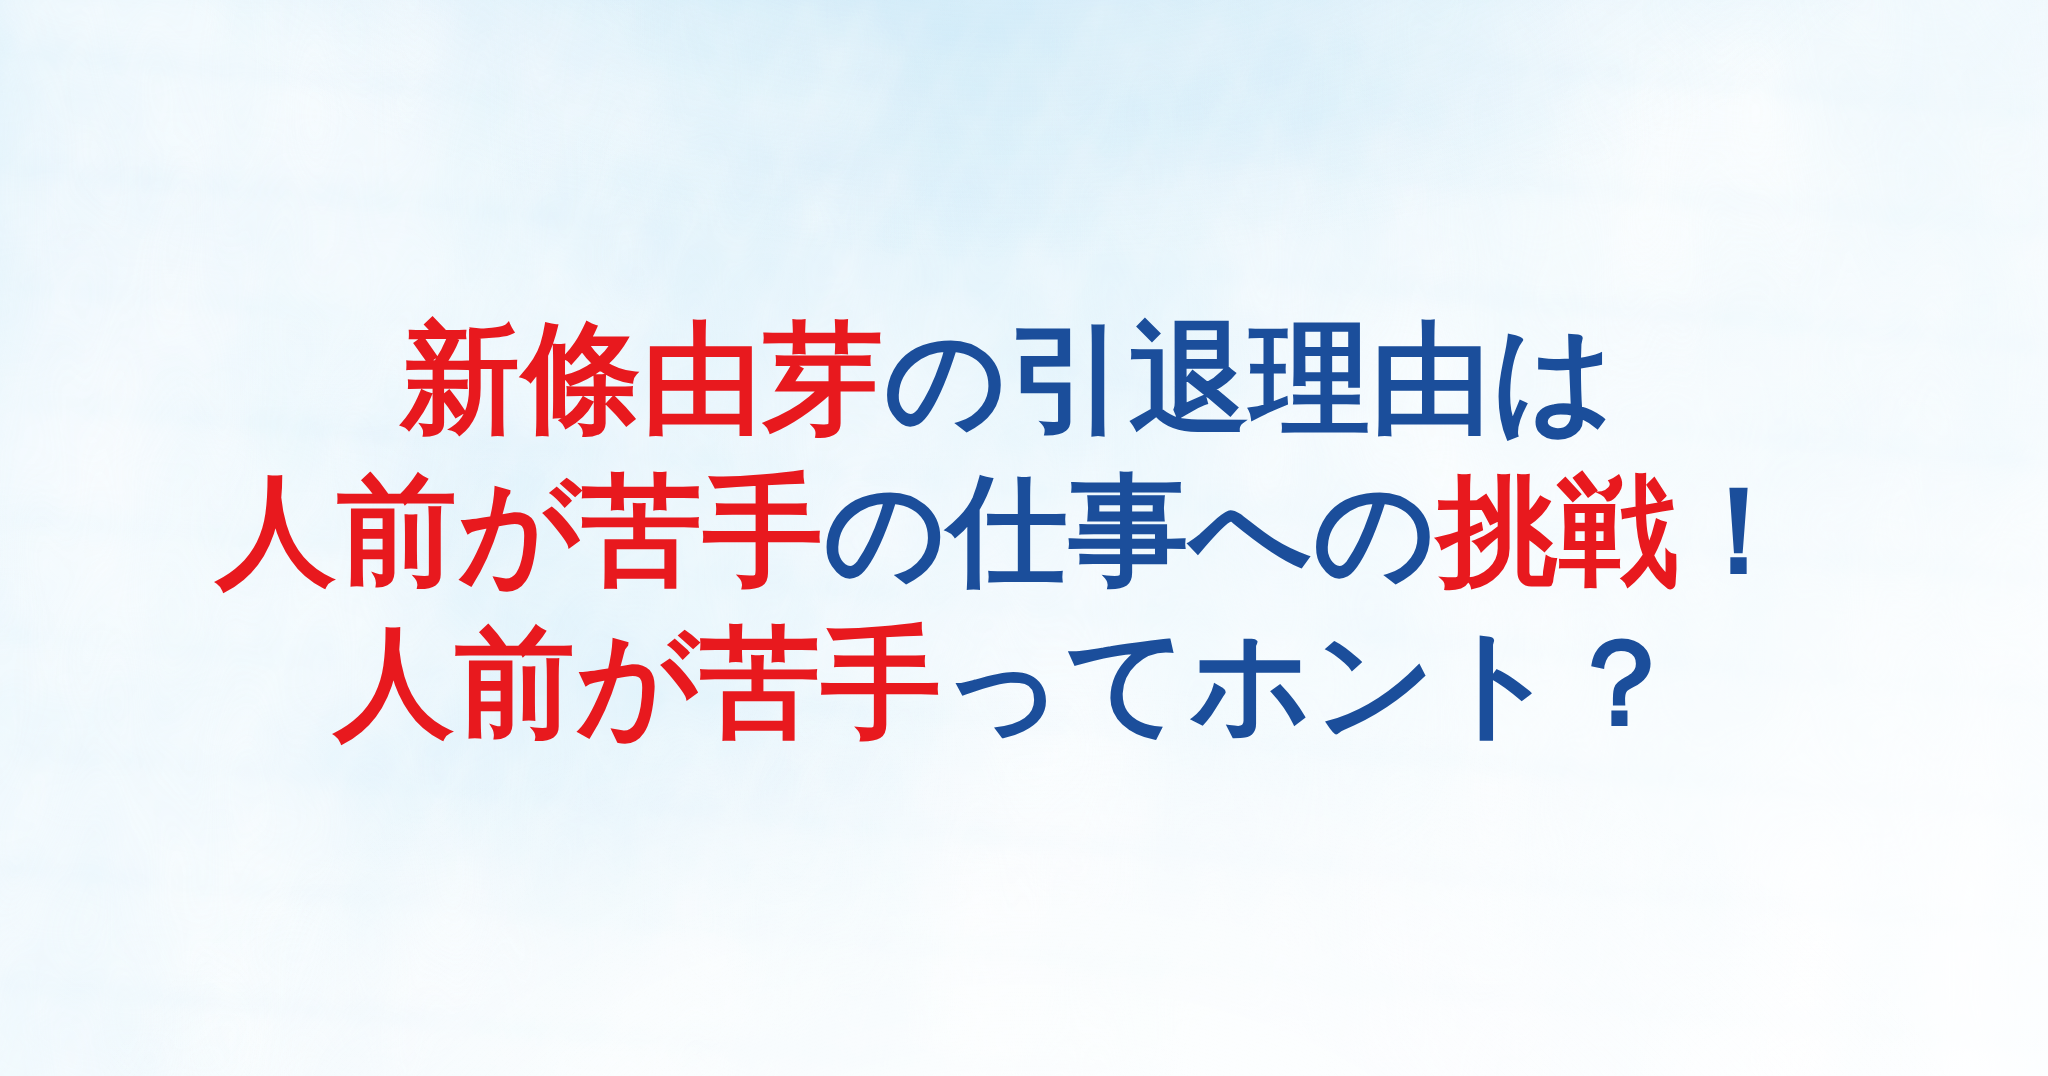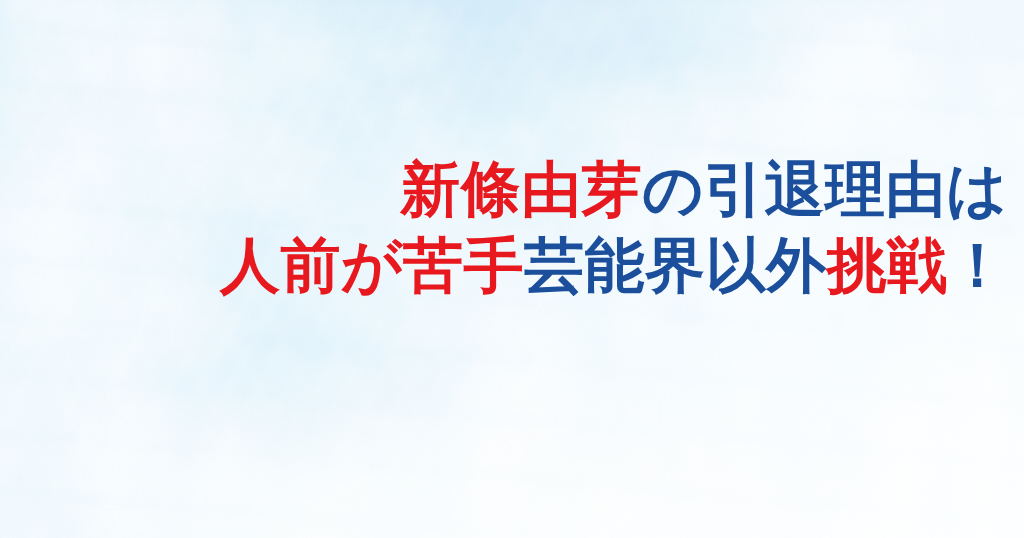--- a/index.html
+++ b/index.html
@@ -45,21 +45,21 @@
     backdrop-filter:blur(0px);
     background:
       radial-gradient(ellipse 700px 420px at 50% 118%, rgba(255,255,255,.65) 0%, rgba(255,255,255,0) 70%),
       radial-gradient(ellipse 640px 300px at 50% -16%, rgba(186,224,244,.35) 0%, rgba(186,224,244,0) 72%);
   }
   #bg-svg{position:absolute;inset:0;width:1024px;height:538px;}
 
   
   #headline{
     position:absolute;left:0;right:16px;top:152px;
-    text-align:right;
+    text-align:center;
     line-height:76px;
     -webkit-font-smoothing:antialiased;
   }
   .hl-line{
     display:block;
     font-size:60px;
     font-weight:700;
     letter-spacing:.5px;
     white-space:nowrap;
   }
@@ -105,17 +105,18 @@
     <rect x="0" y="0" width="1024" height="538" filter="url(#fTurb2)" opacity="0.55"></rect>
     <rect x="0" y="0" width="1024" height="538" fill="url(#fadeBR)"></rect>
   </svg>
 
   <div class="bg-layer" id="bg-soft"></div>
 
   <div id="headline">
 
     <span class="hl-line"><span class="seg seg-red">新條由芽</span><span class="seg seg-blue">の引退理由は</span></span>
 
-    <span class="hl-line"><span class="seg seg-red">人前が苦手</span><span class="seg seg-blue">芸能界以外</span><span class="seg seg-red">挑戦</span><span class="seg seg-blue">！</span></span>
+    <span class="hl-line"><span class="seg seg-red">人前が苦手</span><span class="seg seg-blue">の仕事への</span><span class="seg seg-red">挑戦</span><span class="seg seg-blue">！</span></span>
 
+    <span class="hl-line"><span class="seg seg-red">人前が苦手</span><span class="seg seg-blue">ってホント？</span></span>
   </div>
 
 </div>
 
 </body></html>

